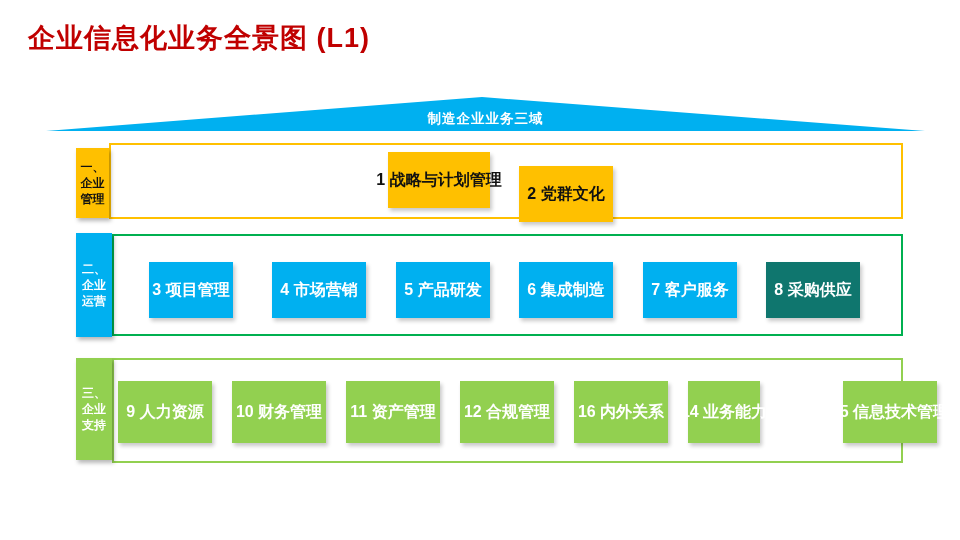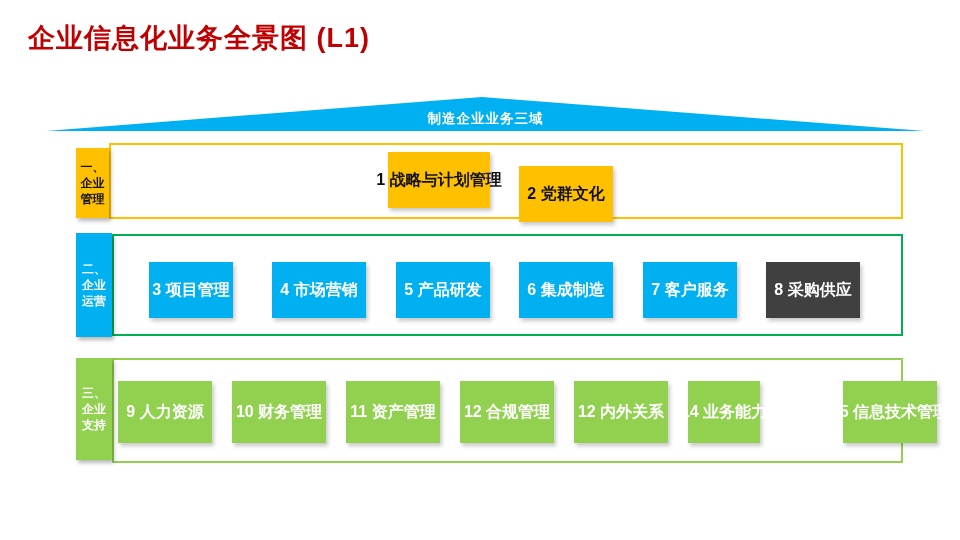--- a/index.html
+++ b/index.html
@@ -58,28 +58,28 @@
       <div class="band-label" style="left: 76px; top: 233px; width: 36px; height: 104px; background: rgb(0, 176, 240); color: rgb(255, 255, 255);">
         <div>二、</div>
         <div>企业</div>
         <div>运营</div>
       </div>
       <div class="band-box" style="left: 149px; top: 262px; width: 84px; height: 56px; background: rgb(0, 176, 240); color: rgb(255, 255, 255);">3 项目管理</div>
       <div class="band-box" style="left: 272px; top: 262px; width: 94px; height: 56px; background: rgb(0, 176, 240); color: rgb(255, 255, 255);">4 市场营销</div>
       <div class="band-box" style="left: 396px; top: 262px; width: 94px; height: 56px; background: rgb(0, 176, 240); color: rgb(255, 255, 255);">5 产品研发</div>
       <div class="band-box" style="left: 519px; top: 262px; width: 94px; height: 56px; background: rgb(0, 176, 240); color: rgb(255, 255, 255);">6 集成制造</div>
       <div class="band-box" style="left: 643px; top: 262px; width: 94px; height: 56px; background: rgb(0, 176, 240); color: rgb(255, 255, 255);">7 客户服务</div>
-      <div class="band-box" style="left: 766px; top: 262px; width: 94px; height: 56px; background: #404040; color: rgb(255, 255, 255);">8 采购供应</div>
+      <div class="band-box" style="left: 766px; top: 262px; width: 94px; height: 56px; background: #0f766e; color: rgb(255, 255, 255);">8 采购供应</div>
       <div class="band-outer" style="left: 112px; top: 358px; width: 791px; height: 105px; border-color: rgb(146, 208, 80);"></div>
       <div class="band-label" style="left: 76px; top: 358px; width: 36px; height: 102px; background: rgb(146, 208, 80); color: rgb(255, 255, 255);">
         <div>三、</div>
         <div>企业</div>
         <div>支持</div>
       </div>
       <div class="band-box" style="left: 118px; top: 381px; width: 94px; height: 62px; background: rgb(146, 208, 80); color: rgb(255, 255, 255);">9 人力资源</div>
       <div class="band-box" style="left: 232px; top: 381px; width: 94px; height: 62px; background: rgb(146, 208, 80); color: rgb(255, 255, 255);">10 财务管理</div>
       <div class="band-box" style="left: 346px; top: 381px; width: 94px; height: 62px; background: rgb(146, 208, 80); color: rgb(255, 255, 255);">11 资产管理</div>
       <div class="band-box" style="left: 460px; top: 381px; width: 94px; height: 62px; background: rgb(146, 208, 80); color: rgb(255, 255, 255);">12 合规管理</div>
-      <div class="band-box" style="left: 574px; top: 381px; width: 94px; height: 62px; background: rgb(146, 208, 80); color: rgb(255, 255, 255);">12 内外关系</div>
+      <div class="band-box" style="left: 574px; top: 381px; width: 94px; height: 62px; background: rgb(146, 208, 80); color: rgb(255, 255, 255);">16 内外关系</div>
       <div class="band-box" style="left: 688px; top: 381px; width: 72px; height: 62px; background: rgb(146, 208, 80); color: rgb(255, 255, 255);">14 业务能力</div>
       <div class="band-box" style="left: 843px; top: 381px; width: 94px; height: 62px; background: rgb(146, 208, 80); color: rgb(255, 255, 255);">15 信息技术管理</div>
     </div>
 </div>
 
 </body></html>

